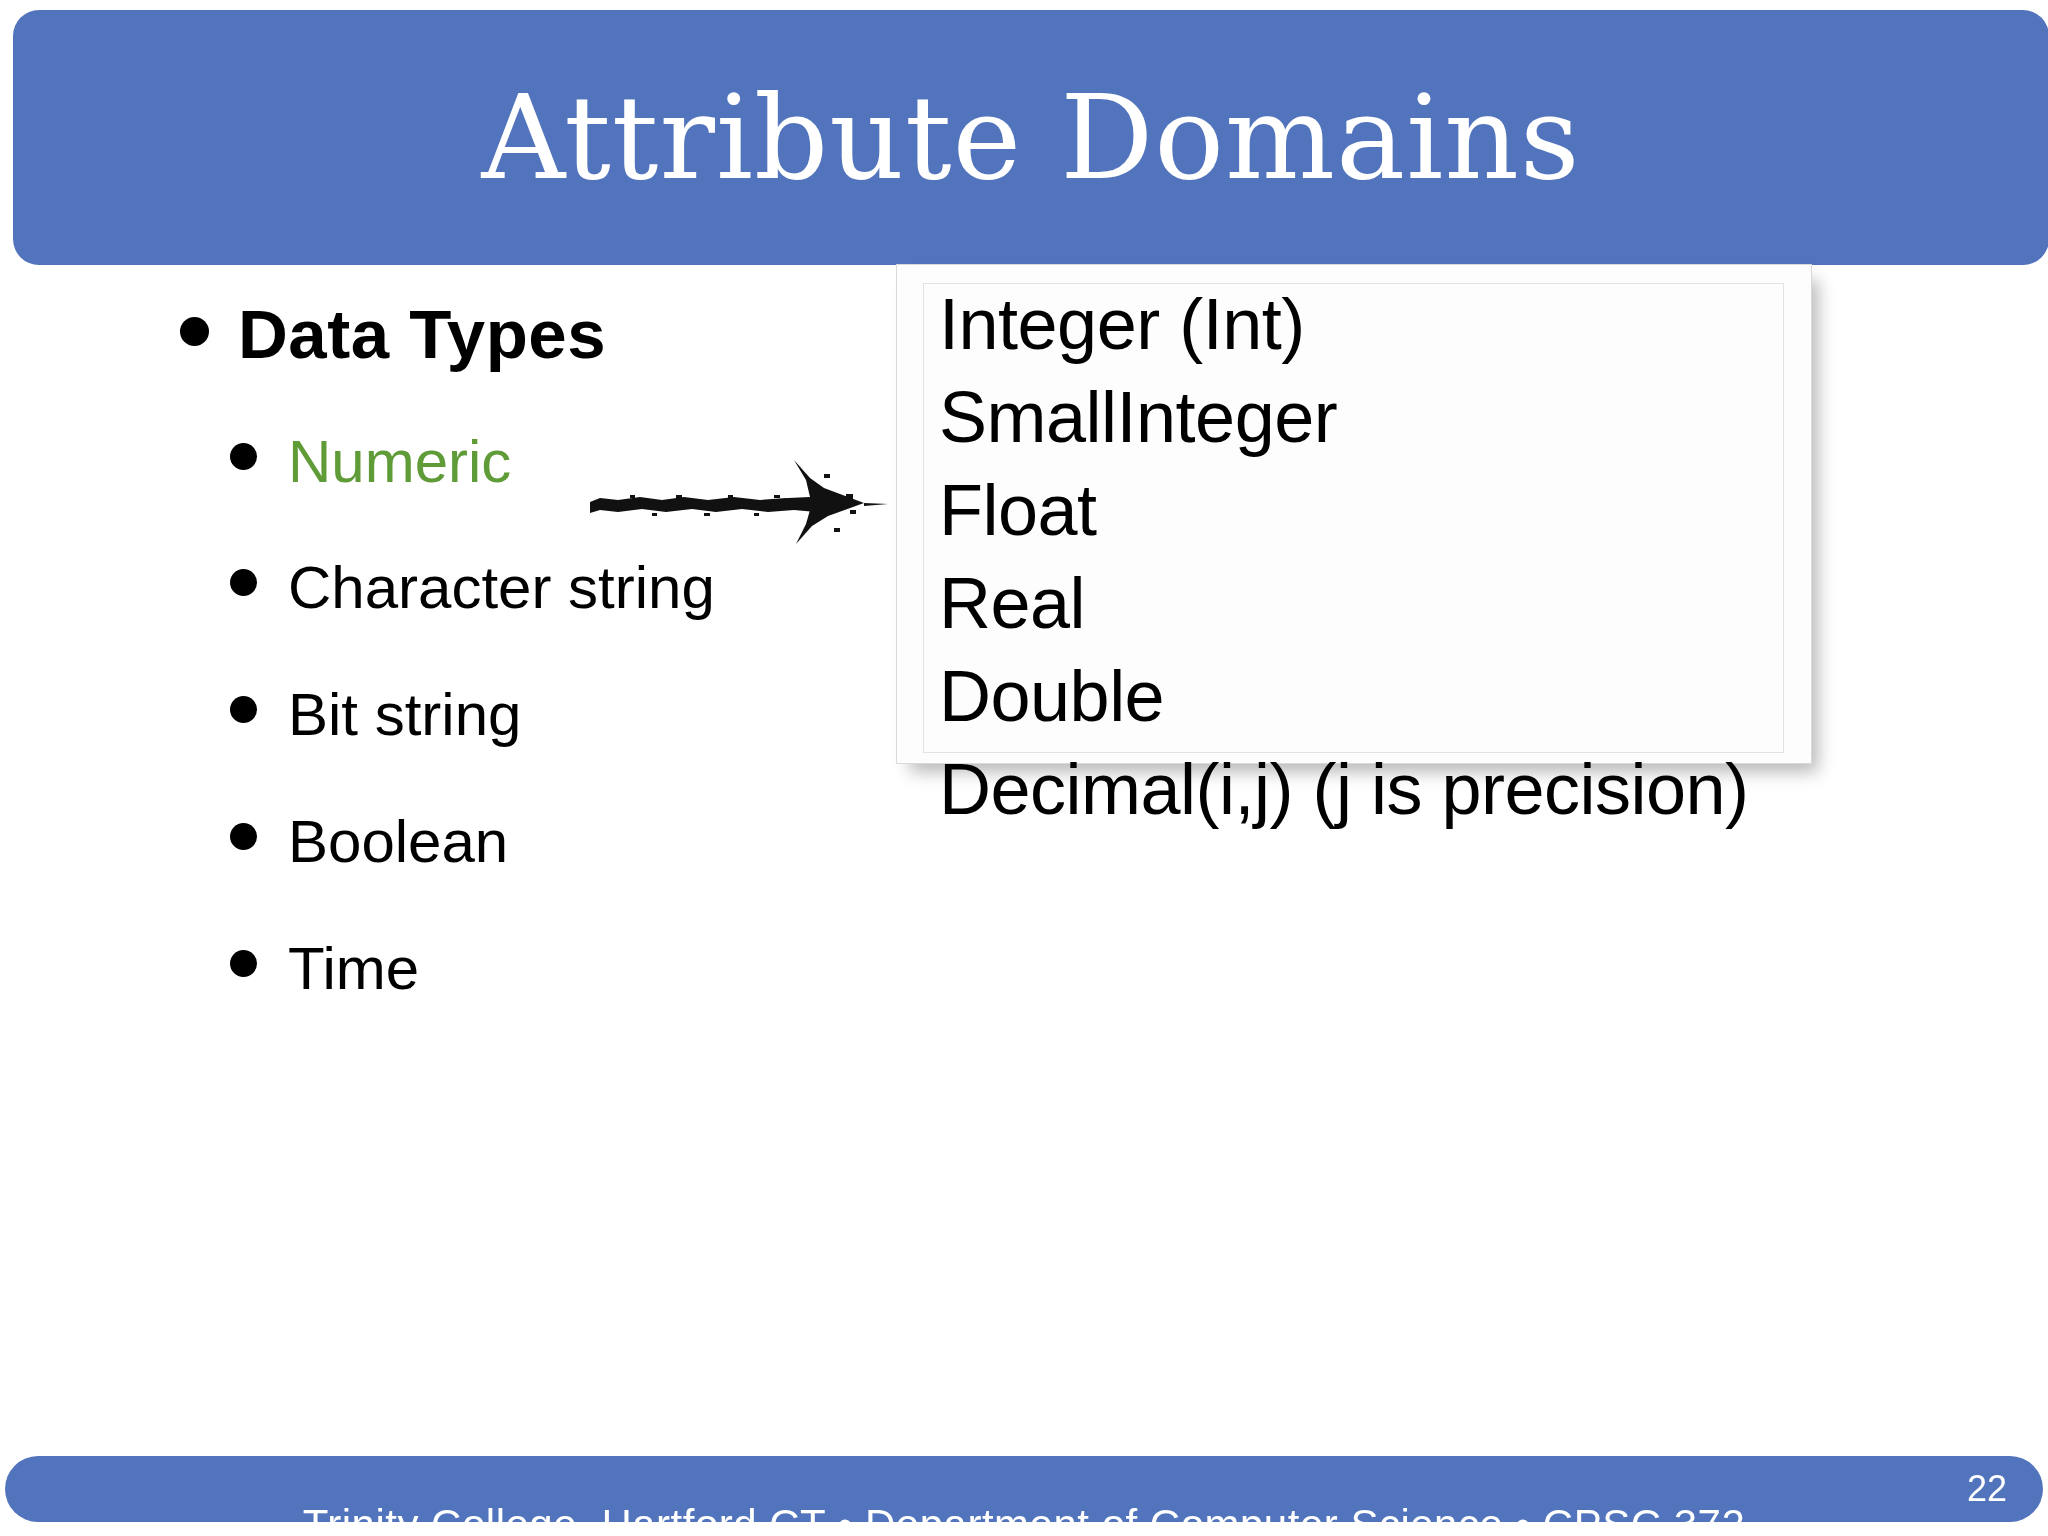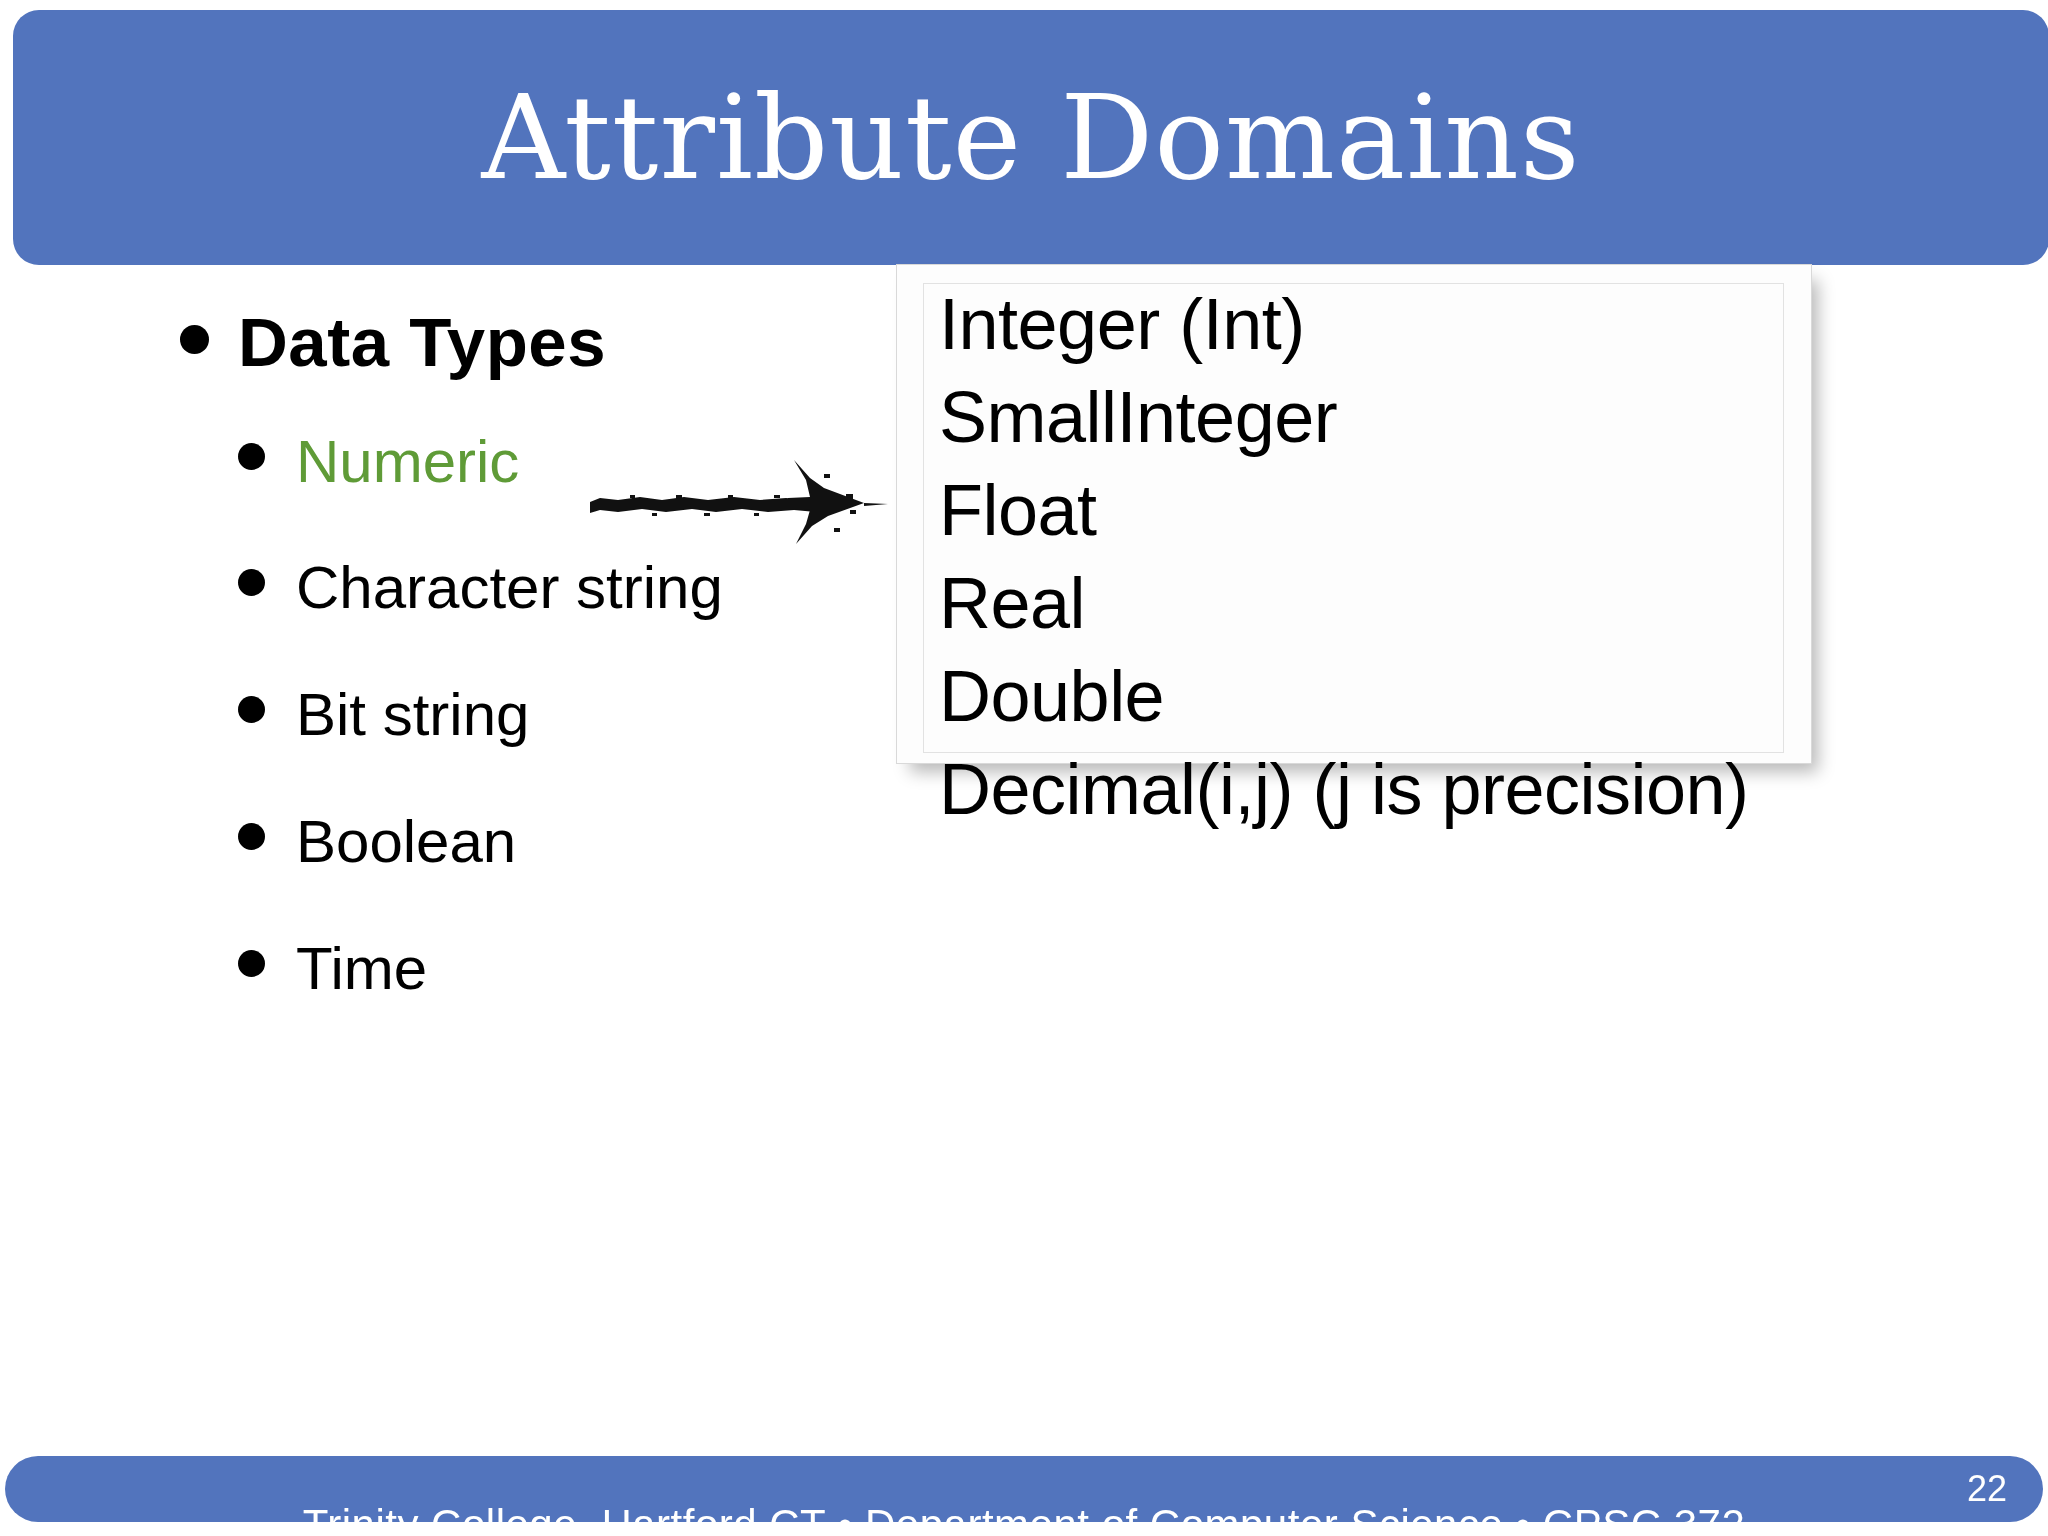--- a/index.html
+++ b/index.html
@@ -82,21 +82,21 @@
     font-family: "Liberation Sans", sans-serif;
     font-weight: 700;
     font-size: 69px;
     color: #000000;
     letter-spacing: 0.5px;
     line-height: 1;
   }
 
   
   .lvl2 {
-    left: 88px;
+    left: 80px;
   }
   .lvl2 .bullet-dot {
     width: 27px;
     height: 27px;
     margin-right: 31px;
     position: relative;
     top: -12px;
   }
   .lvl2 .bullet-label {
     font-family: "Liberation Sans", sans-serif;
@@ -217,21 +217,21 @@
         <div class="callout-line">Float</div>
         <div class="callout-line">Real</div>
         <div class="callout-line">Double</div>
         <div class="callout-line">Decimal(i,j) (j is precision)</div>
       </div>
     </div>
   </div>
 
   <div class="bullet-list">
 
-    <div class="bullet-row lvl1" style="top:8px;">
+    <div class="bullet-row lvl1" style="top:0px;">
       <span class="bullet-dot"></span>
       <span class="bullet-label">Data Types</span>
     </div>
 
     <div class="bullet-row lvl2" style="top:132px;">
       <span class="bullet-dot"></span>
       <span class="bullet-label accent-green">Numeric</span>
     </div>
 
     <div class="bullet-row lvl2" style="top:258px;">

